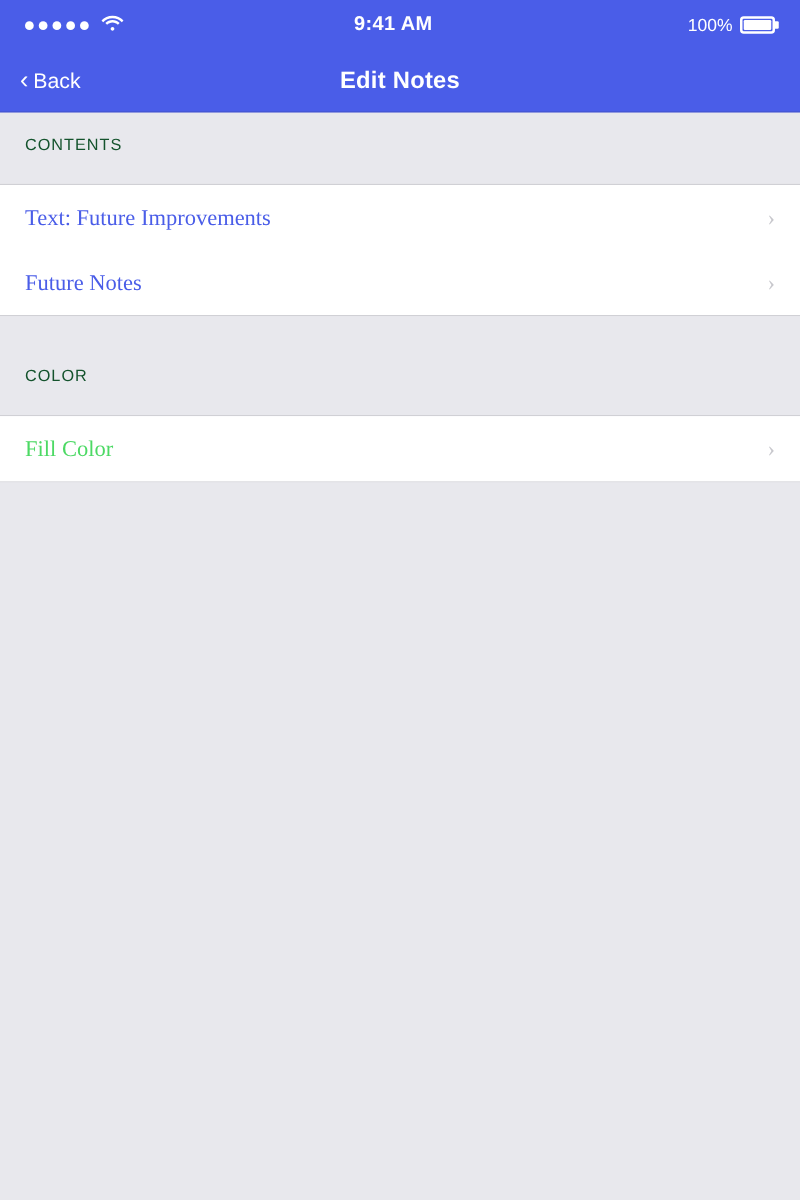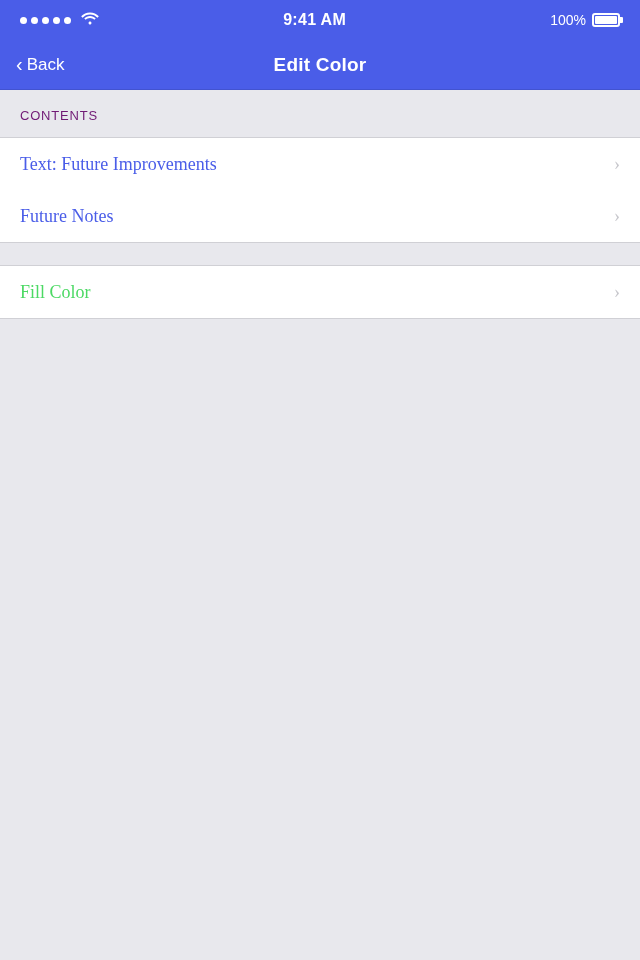--- a/index.html
+++ b/index.html
@@ -143,24 +143,24 @@
       letter-spacing: 0.2px;
     }
 
     
     .content {
       background: #e8e8ed;
     }
 
     
     .section-header {
-      padding: 18px 20px 14px 20px;
+      padding: 18px 20px 24px 20px;
       font-size: 13px;
       font-weight: 500;
-      color: #701a75;
+      color: #14532d;
       letter-spacing: 0.8px;
       text-transform: uppercase;
       background: #e8e8ed;
     }
 
     .section-group {
       background: white;
       border-top: 1px solid #d0d0d5;
       border-bottom: 1px solid #d0d0d5;
       font-family: Liberation Serif, serif;
@@ -250,39 +250,40 @@
       </div>
     </div>
   </div>
 </div>
 
 <div class="nav-bar">
   <div class="nav-back">
     <span class="nav-back-chevron">‹</span>
     <span>Back</span>
   </div>
-  <div class="nav-title">Edit Color</div>
+  <div class="nav-title">Edit Notes</div>
 </div>
 
 <div class="content">
 
   <div class="section-header">CONTENTS</div>
   <div class="section-group">
     <div class="list-item">
       <span class="list-item-label blue">Text: Future Improvements</span>
       <span class="chevron-right">›</span>
     </div>
     <div class="list-item">
       <span class="list-item-label blue">Future Notes</span>
       <span class="chevron-right">›</span>
     </div>
   </div>
 
   <div class="spacer"></div>
 
+  <div class="section-header">COLOR</div>
   <div class="section-group">
     <div class="list-item">
       <span class="list-item-label green">Fill Color</span>
       <span class="chevron-right">›</span>
     </div>
   </div>
 
 </div>
 
 <div class="bottom-area"></div>

